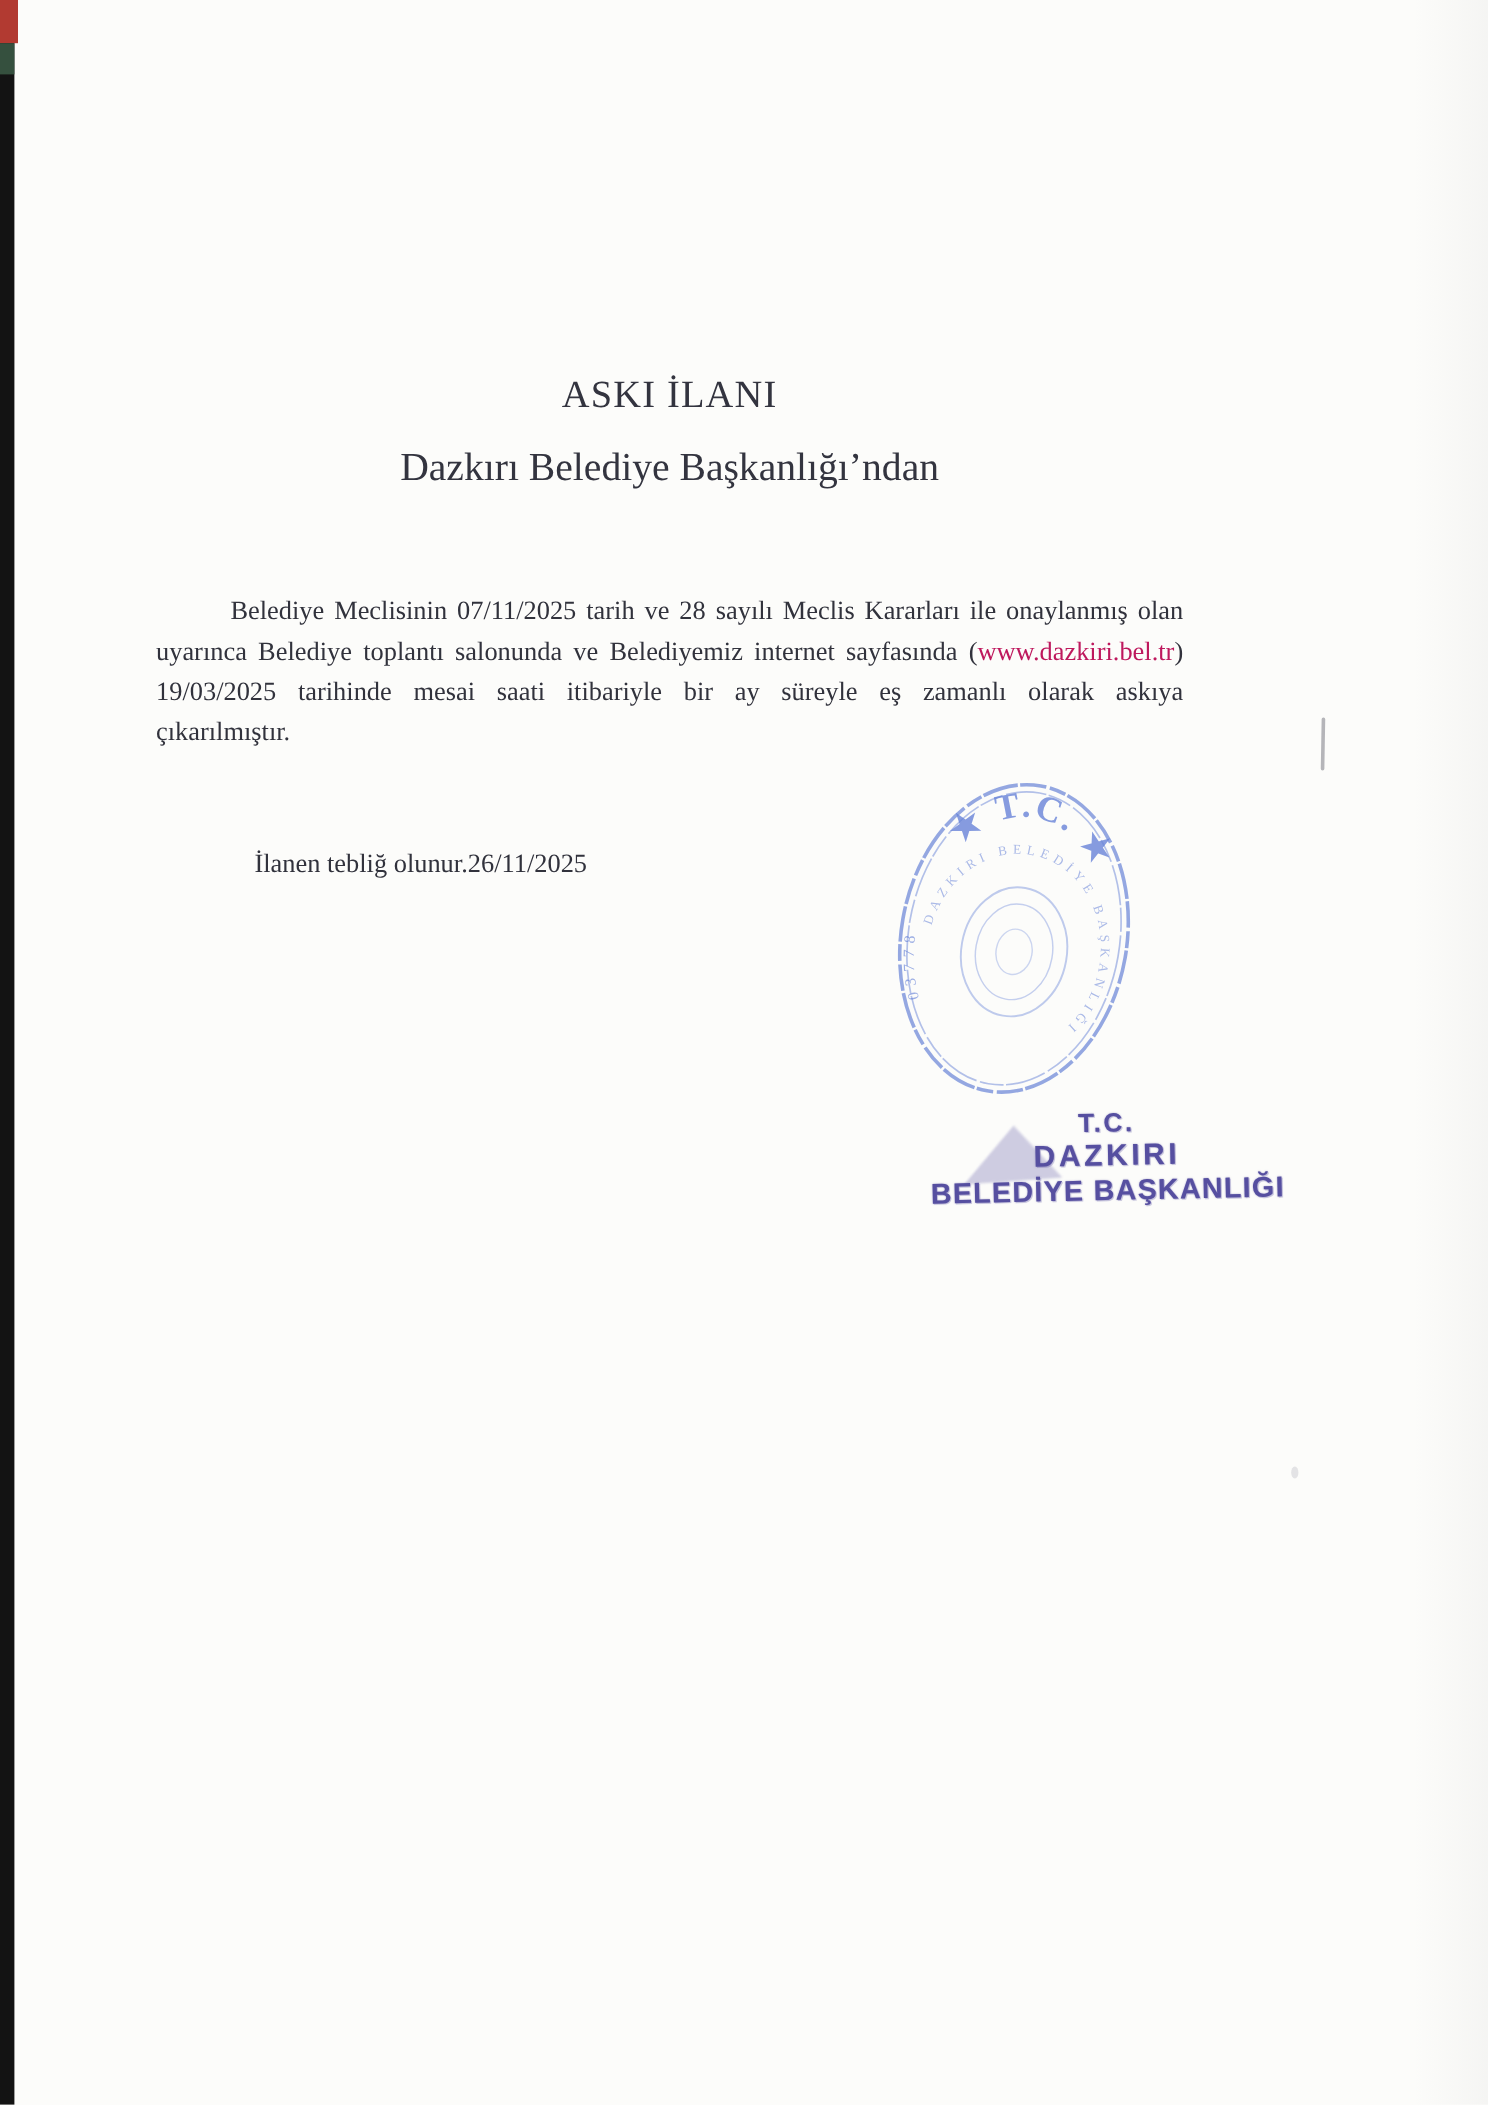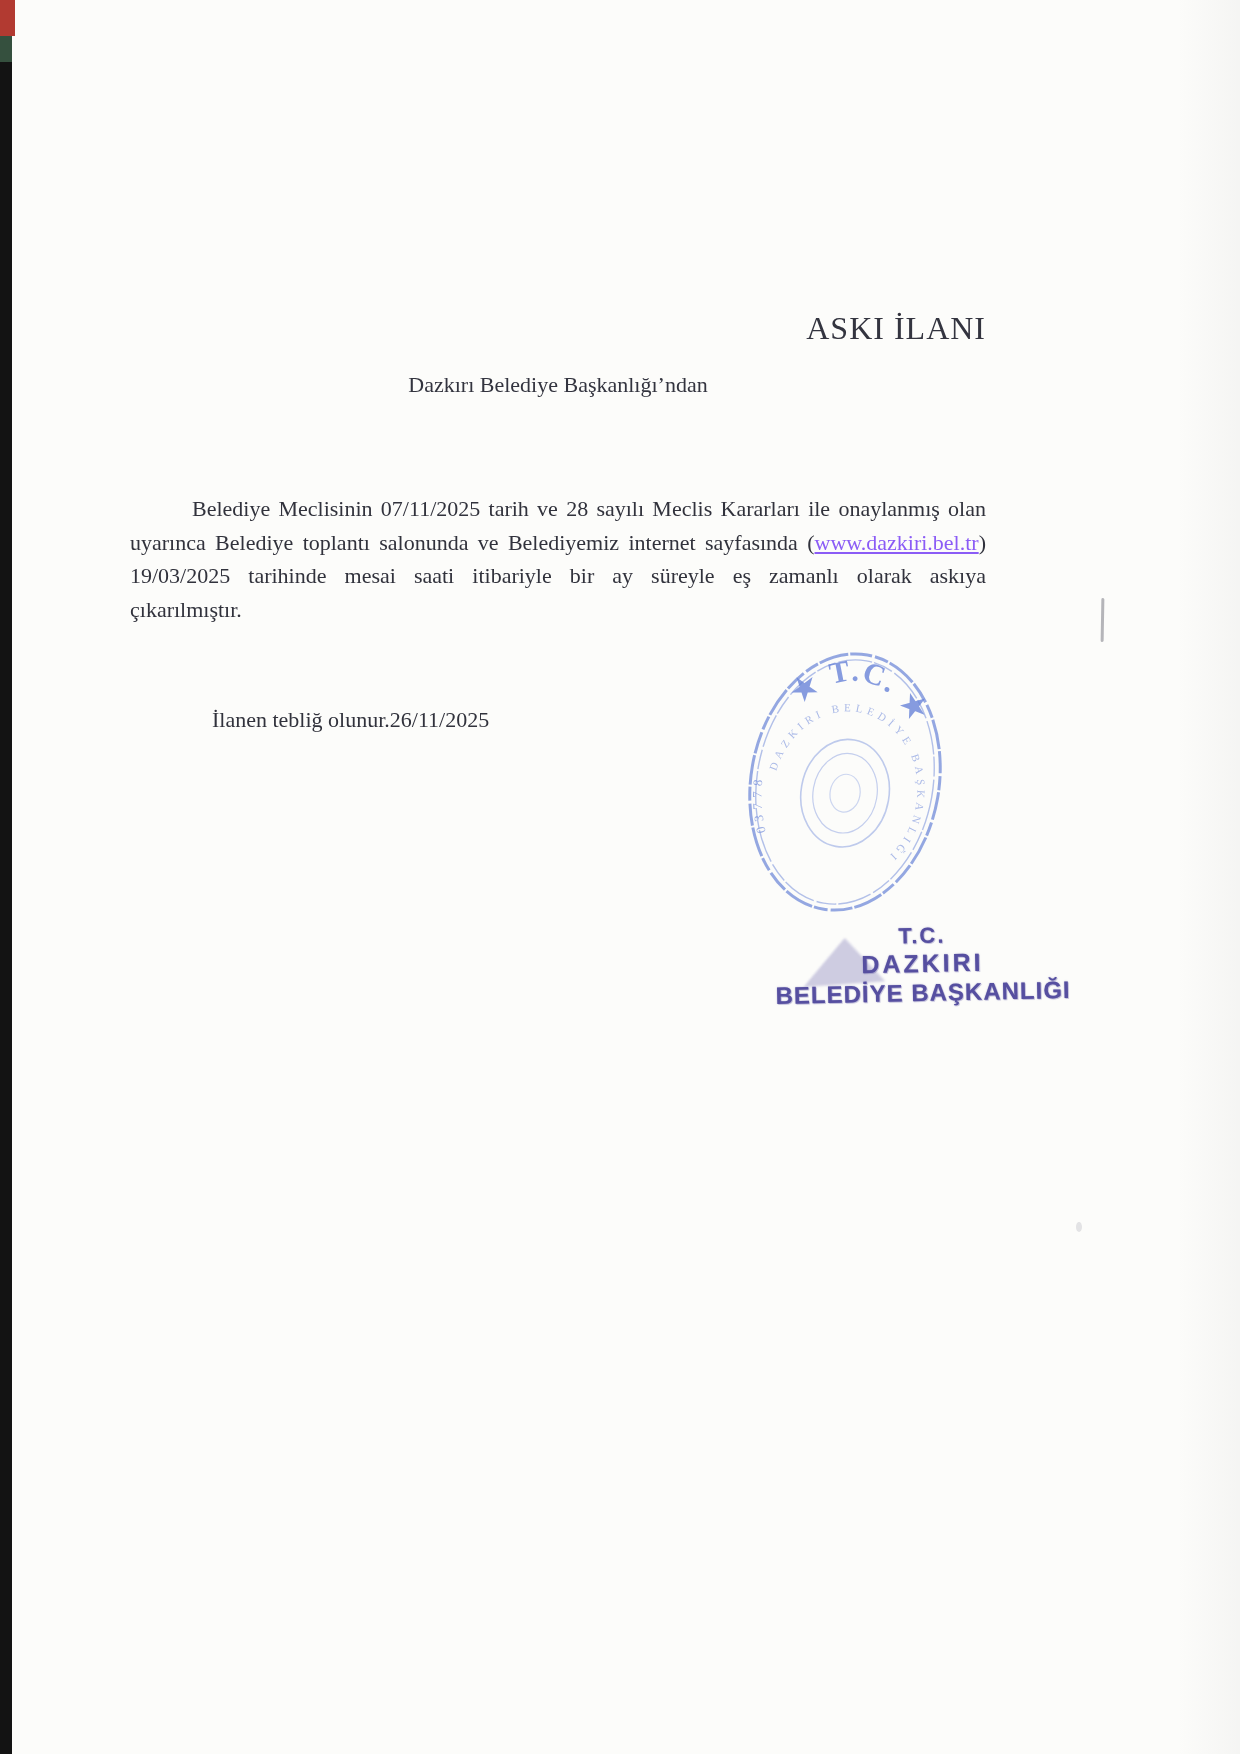--- a/index.html
+++ b/index.html
@@ -38,36 +38,36 @@
   .faint-dot {
     position: absolute; left: 1076px; top: 1222px; width: 6px; height: 10px;
     background: #c9c9cf; opacity: .5; border-radius: 50%;
   }
 
   .content {
     position: absolute; left: 130px; top: 0; width: 856px; height: 100%;
   }
   .title {
     position: absolute; top: 310px; left: 0; width: 100%;
-    text-align: right; font-size: 32px; font-weight: 400;
+    text-align: center; font-size: 32px; font-weight: 400;
     letter-spacing: 1px; color: #33343f;
   }
   .subtitle {
     position: absolute; top: 372px; left: 0; width: 100%;
-    text-align: center; font-size: 22px; font-weight: 400; color: #33343f;
+    text-align: center; font-size: 33px; font-weight: 400; color: #33343f;
   }
   .para {
     position: absolute; top: 492px; left: 0; width: 856px;
     font-size: 22px; line-height: 33.5px; color: #31323c;
   }
   .line { width: 100%; }
   .just { text-align: justify; text-align-last: justify; text-justify: inter-word; }
   .indent { padding-left: 62px; }
   .link {
-    color: #8b5cf6; text-decoration: underline; cursor: pointer;
+    color: #be185d; cursor: pointer;
   }
   .closing {
     position: absolute; top: 707px; left: 0; width: 856px;
     padding-left: 82px; font-size: 22px; color: #31323c;
   }
 
   
   .seal {
     position: absolute; left: 740px; top: 645px; width: 210px; height: 275px;
     opacity: .85;

